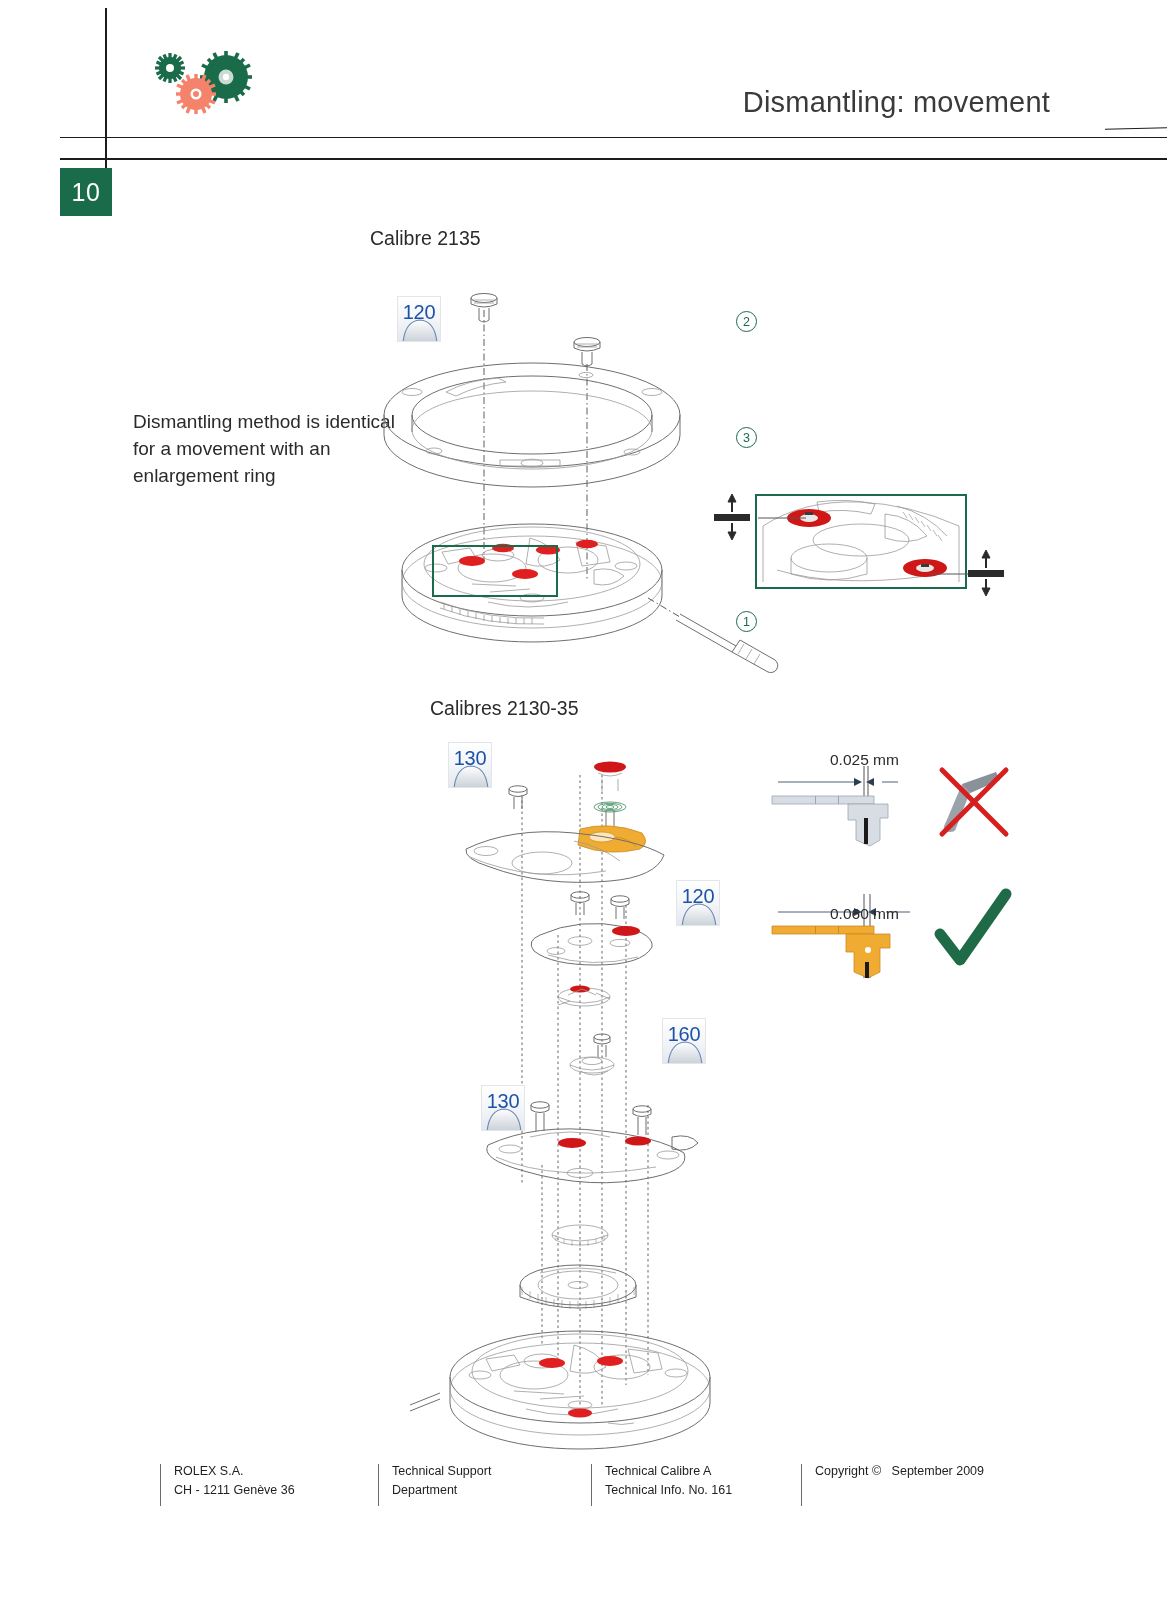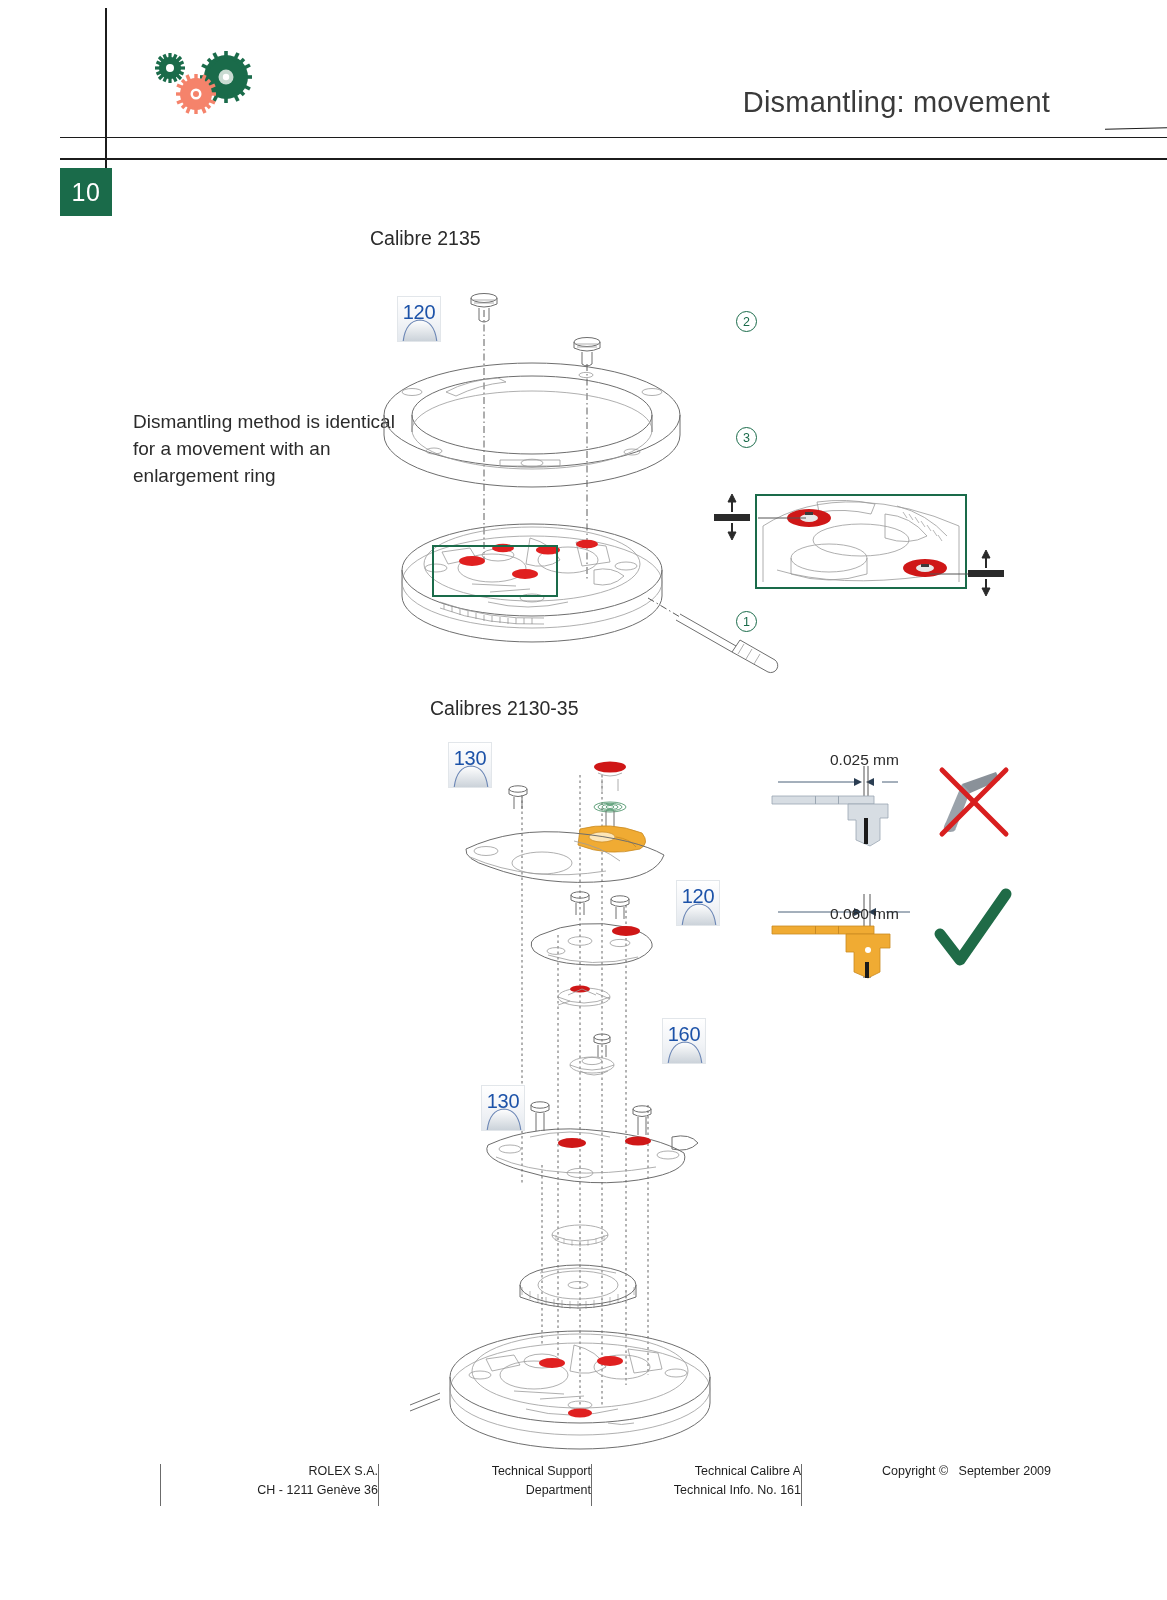--- a/index.html
+++ b/index.html
@@ -105,22 +105,22 @@
     position: absolute; font-size: 15.5px; color: #2b2b2b;
   }
 
   
   .footer {
     position: absolute; left: 160px; top: 1462px;
     width: 900px; height: 60px;
     display: flex;
   }
   .footer-cell {
-    position: relative; padding-left: 2px;
-    font-size: 12.5px; line-height: 19px; color: #1f1f1f; text-align: right;
+    position: relative; padding-left: 14px;
+    font-size: 12.5px; line-height: 19px; color: #1f1f1f;
   }
   .footer-cell::before {
     content:""; position:absolute; left:0; top:2px;
     width:1px; height:42px; background:#6b6b6b;
   }
   .footer-cell.w1 { width: 218px; }
   .footer-cell.w2 { width: 213px; }
   .footer-cell.w3 { width: 210px; }
   .footer-cell.w4 { width: 250px; }
   .footer-line { white-space: pre; }

